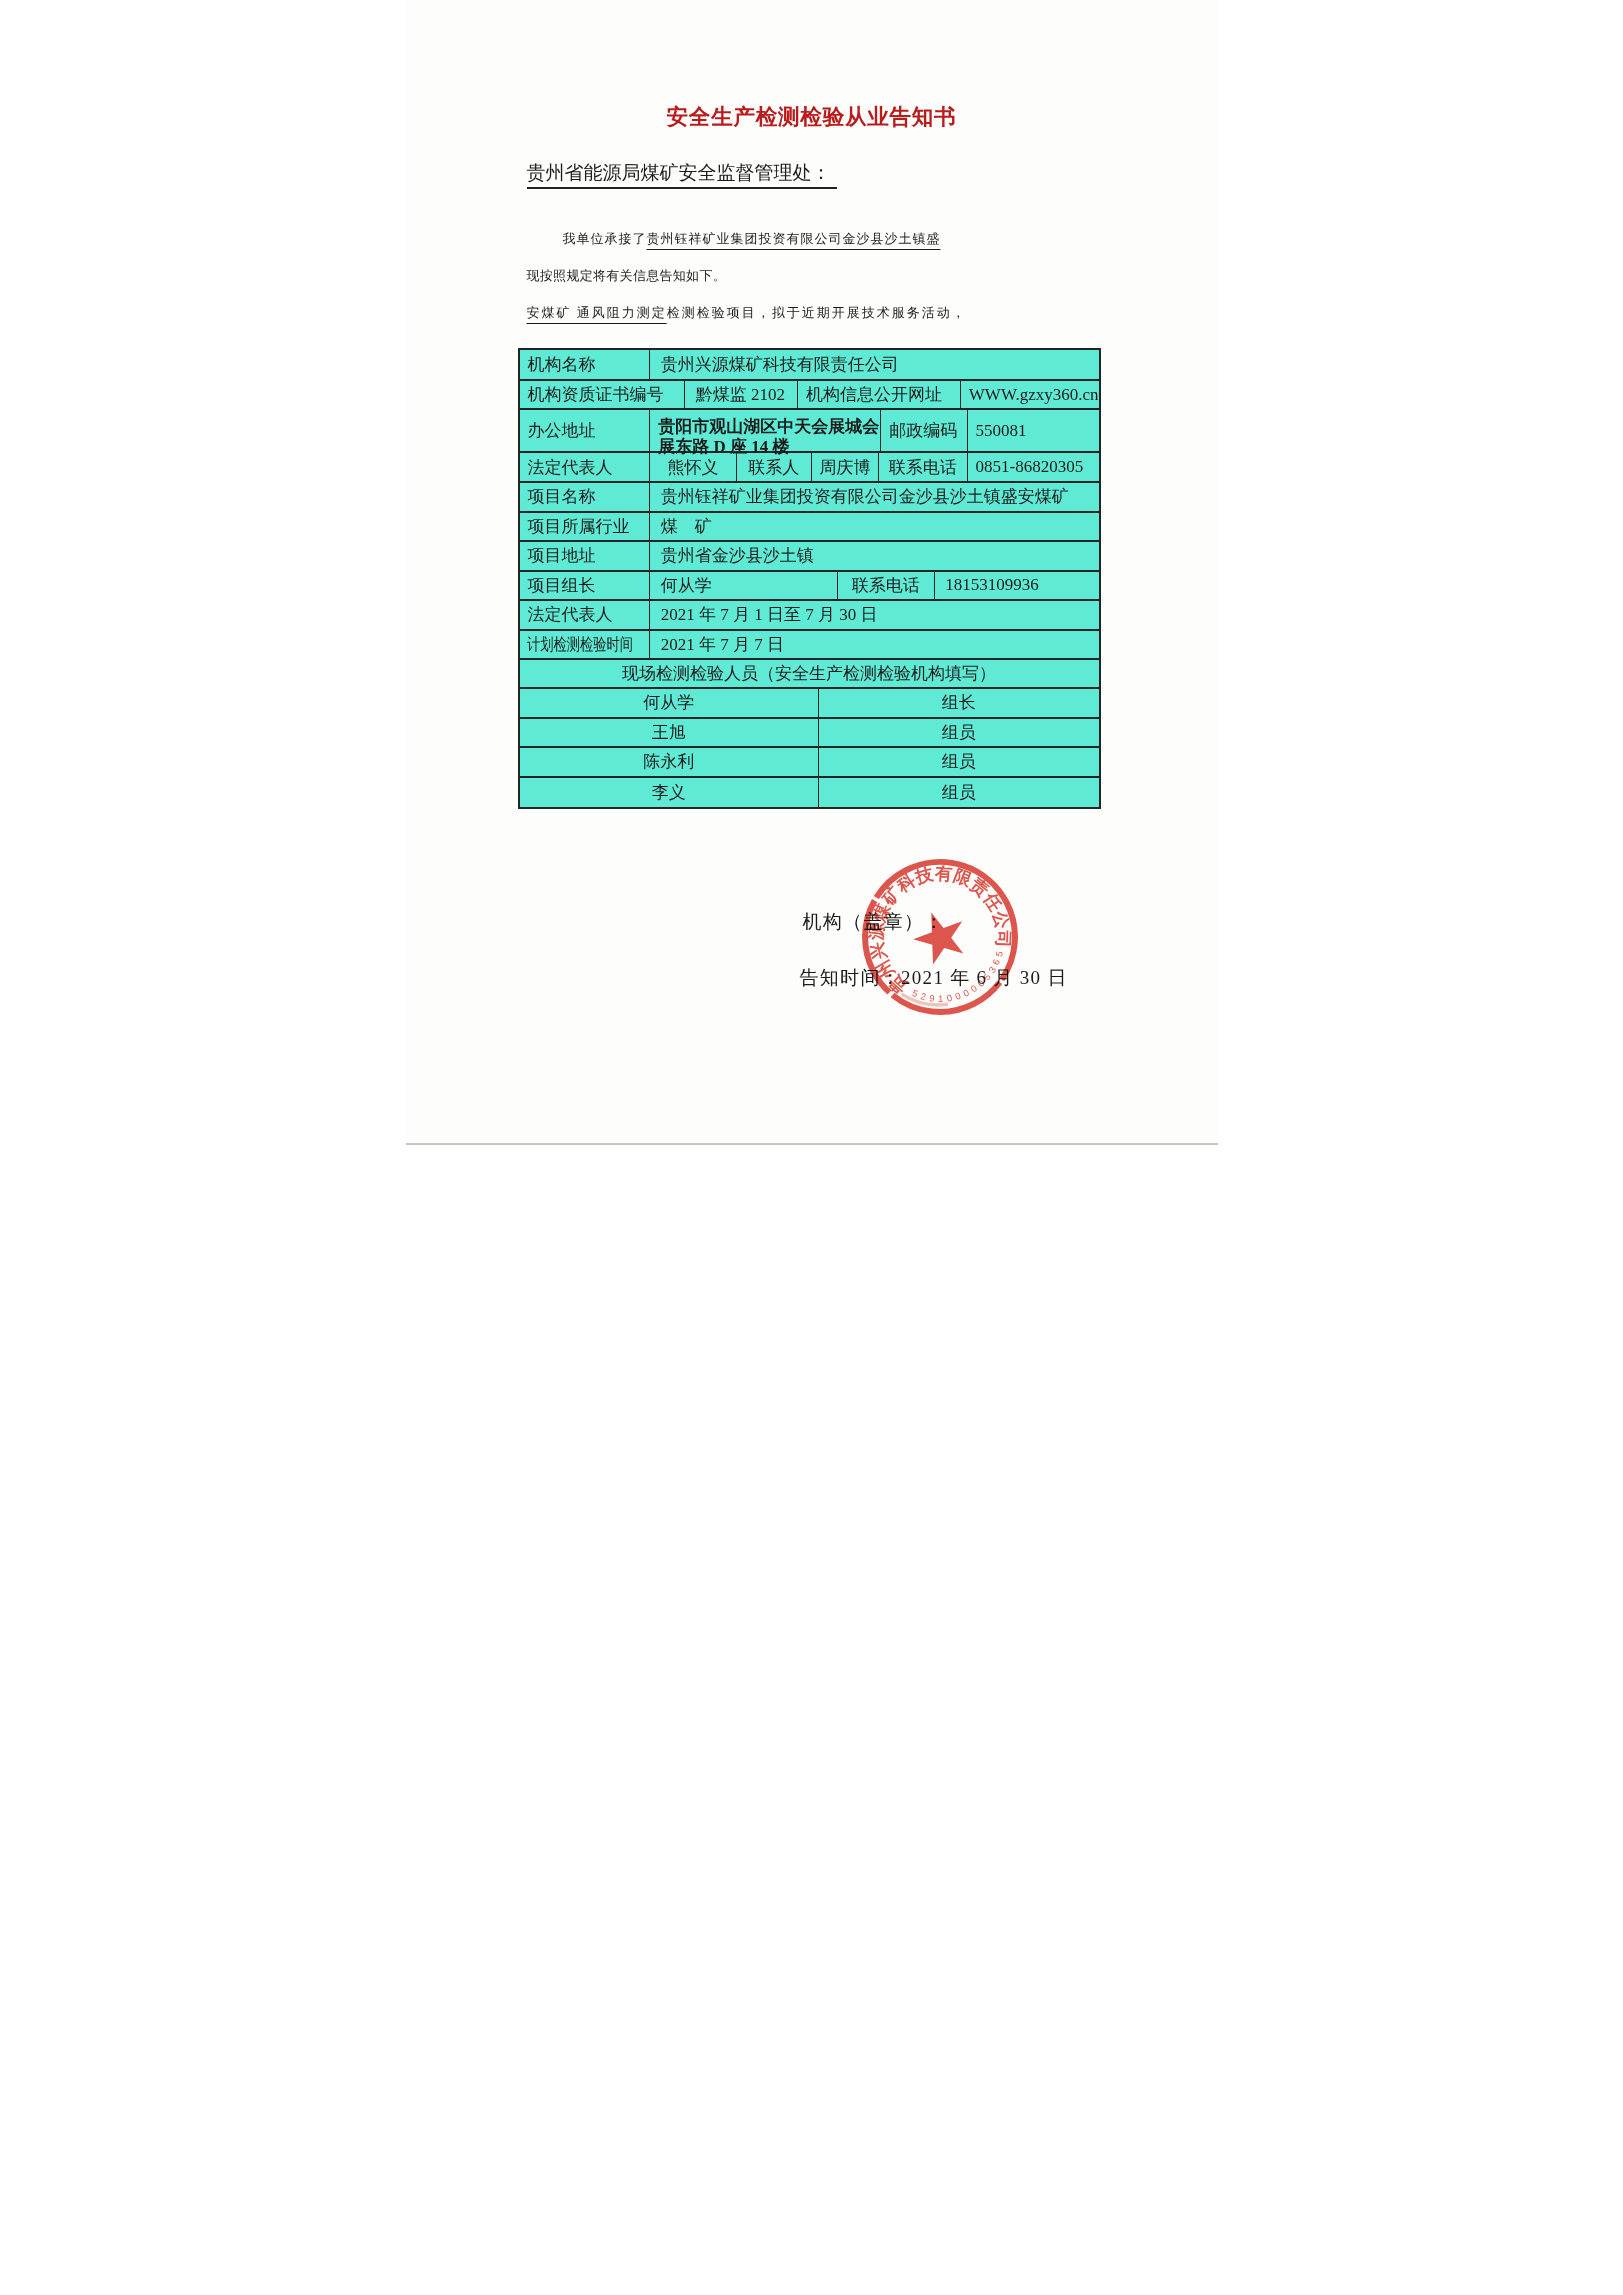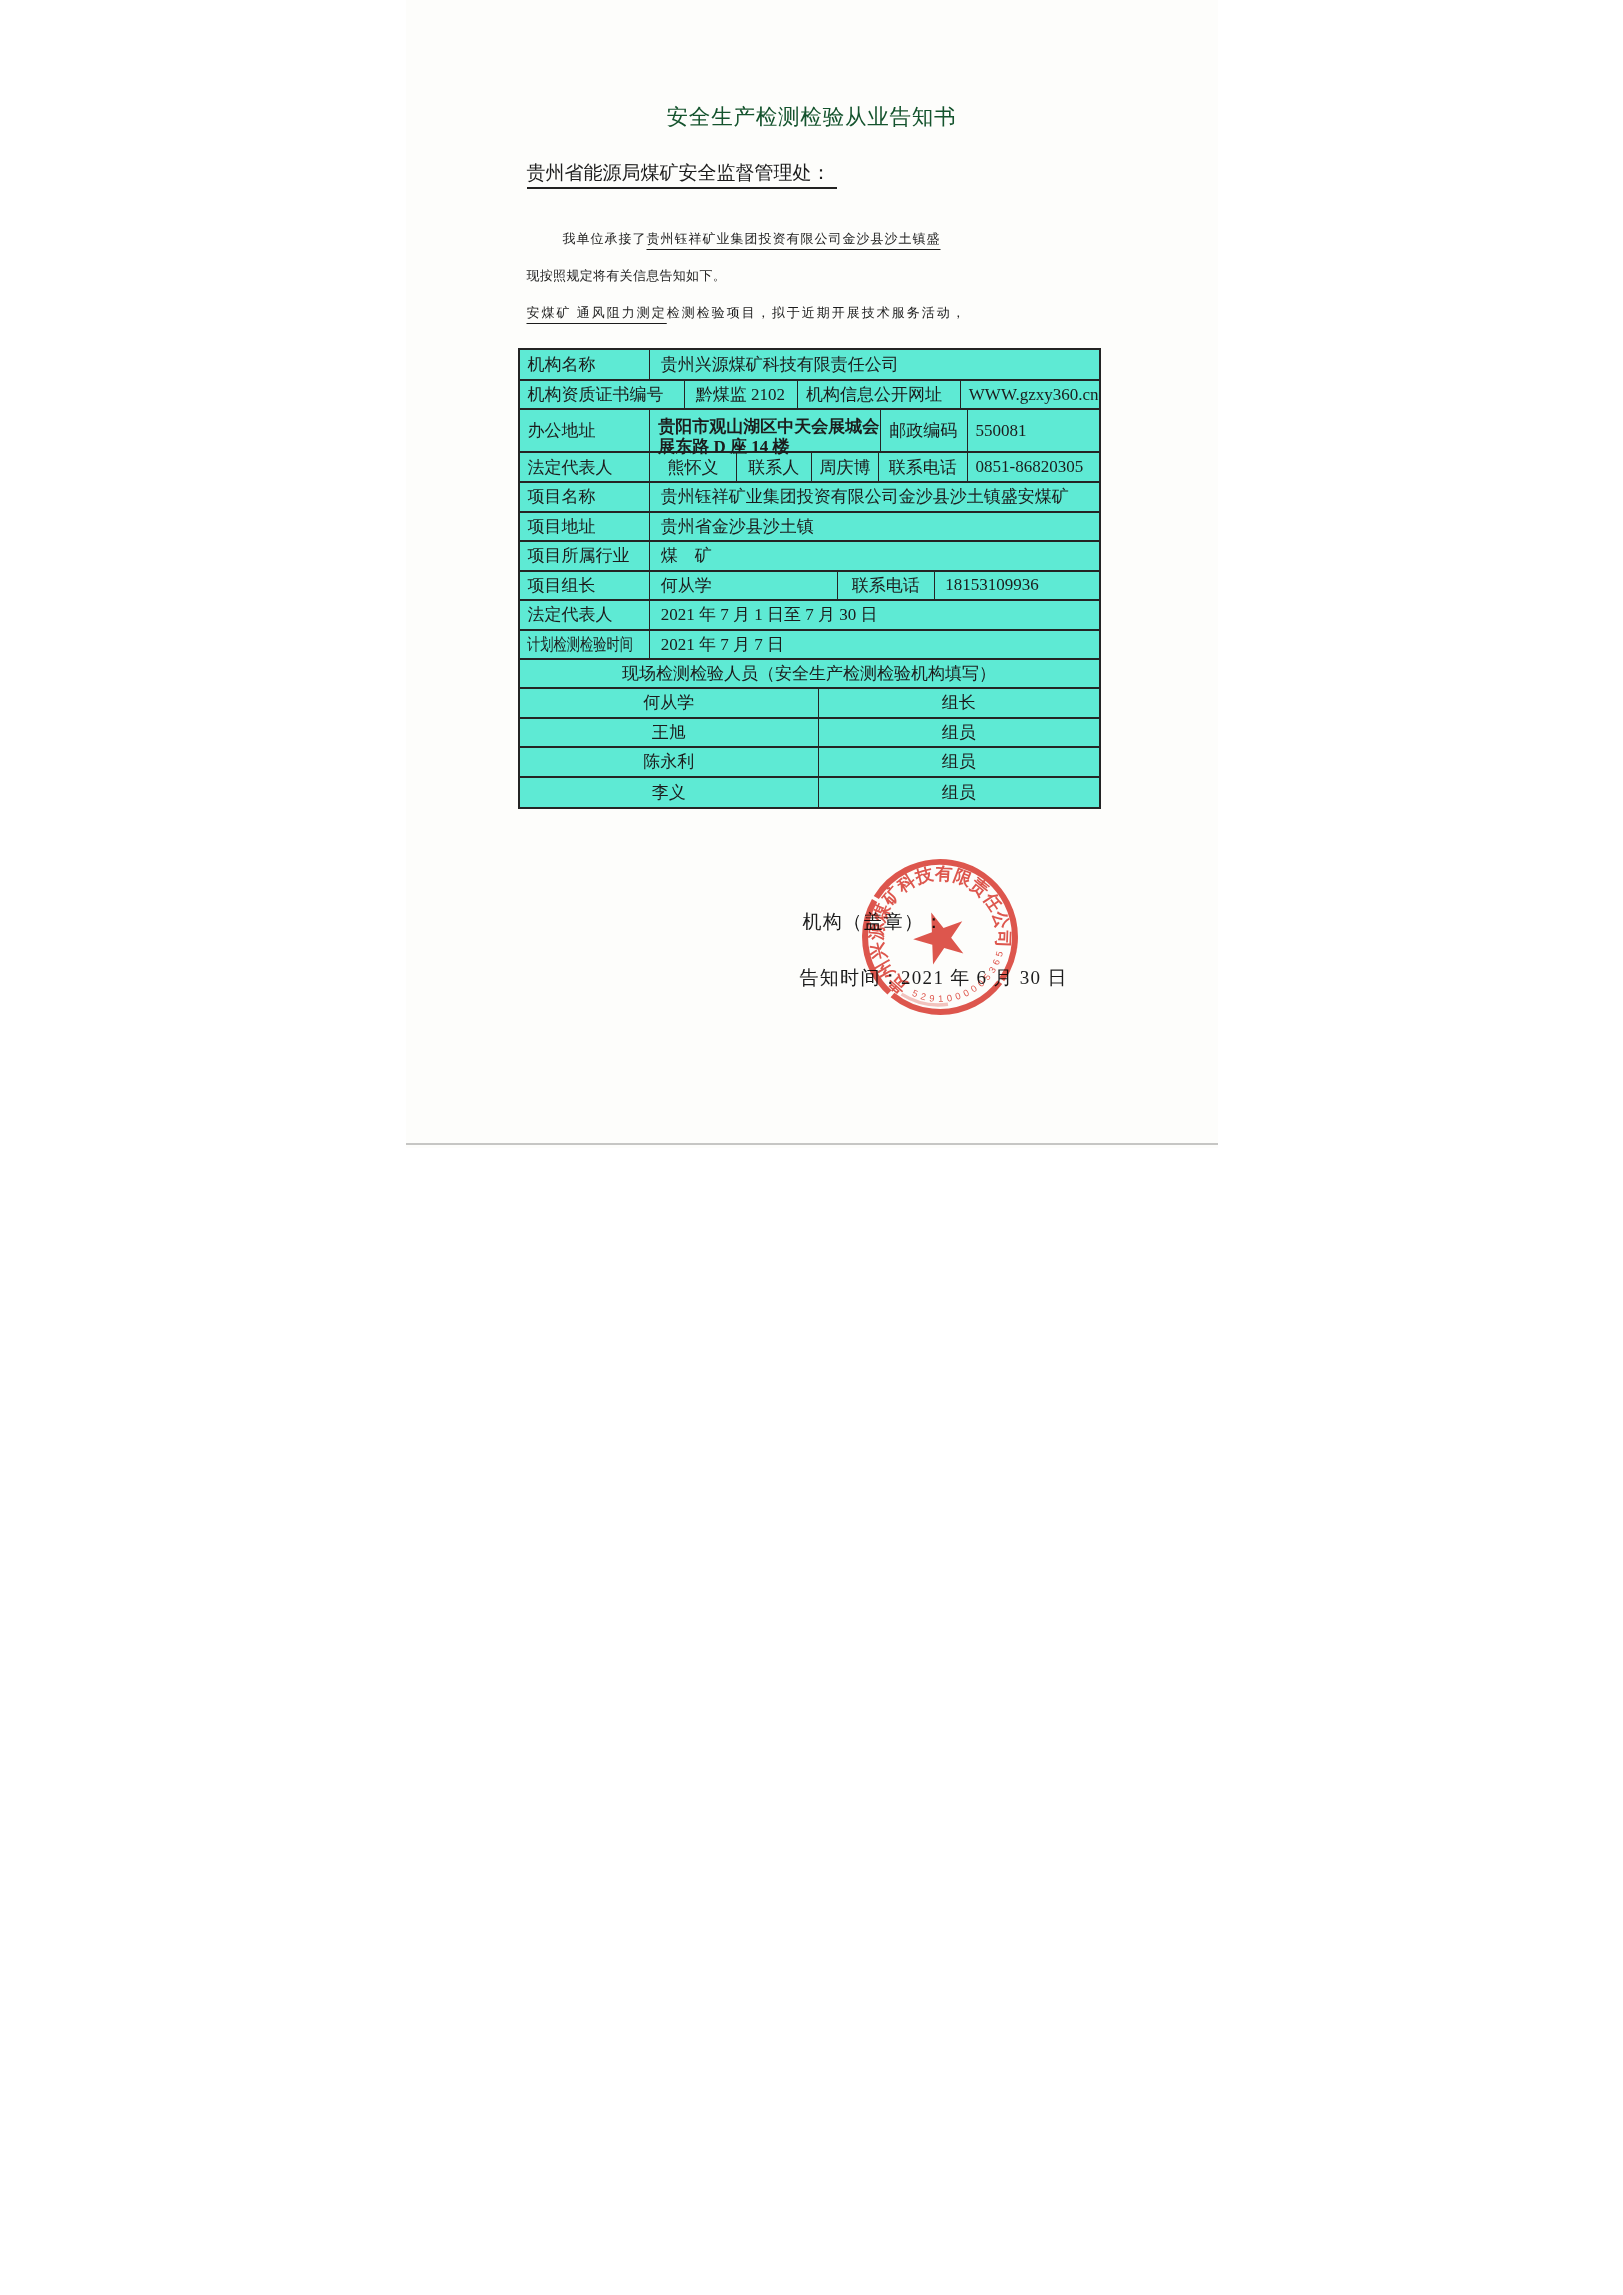--- a/index.html
+++ b/index.html
@@ -4,21 +4,21 @@
 <style>
   html,body{margin:0;padding:0;background:#ffffff;}
   .page{
     position:relative;width:812px;height:1148px;margin:0 auto;
     background:#fdfdfb;overflow:hidden;
     font-family:"Liberation Serif","DejaVu Serif",serif;color:#1c1c1c;
   }
   .title{
     position:absolute;top:102px;left:0;width:100%;text-align:center;
     font-family:"Liberation Sans","DejaVu Sans",sans-serif;
-    font-size:21.6px;font-weight:normal;letter-spacing:0.7px;color:#14532d;
+    font-size:21.6px;font-weight:bold;letter-spacing:0.7px;color:#b91c1c;
   }
   .salutation{position:absolute;top:160px;left:121px;font-size:19px;}
   .salutation .u-block{border-bottom:2px solid #222;padding-bottom:3.9px;padding-right:6.5px;text-align:right;}
   .para{position:absolute;top:220px;left:121px;width:579px;font-size:13px;}
   .para .line{height:37px;line-height:37px;white-space:nowrap;}
   .para .l1{padding-left:36px;letter-spacing:1px;}
   .para .l2{letter-spacing:2px;}
   .para .l3{letter-spacing:0.3px;}
   .u{text-decoration:underline;text-underline-offset:5.9px;text-decoration-thickness:1.3px;}
   
@@ -107,27 +107,27 @@
       <div class="c w153 ctr">联系电话</div>
       <div class="c fill">0851-86820305</div>
     </div>
 
     <div class="row h45">
       <div class="c w226">项目名称</div>
       <div class="c fill v">贵州钰祥矿业集团投资有限公司金沙县沙土镇盛安煤矿</div>
     </div>
 
     <div class="row h45">
-      <div class="c w226">项目地址</div>
-      <div class="c fill v">贵州省金沙县沙土镇</div>
+      <div class="c w226">项目所属行业</div>
+      <div class="c fill v">煤　矿</div>
     </div>
 
     <div class="row h45">
-      <div class="c w226">项目所属行业</div>
-      <div class="c fill v">煤　矿</div>
+      <div class="c w226">项目地址</div>
+      <div class="c fill v">贵州省金沙县沙土镇</div>
     </div>
 
     <div class="row h45">
       <div class="c w226">项目组长</div>
       <div class="c w324 v">何从学</div>
       <div class="c w167 ctr">联系电话</div>
       <div class="c fill v">18153109936</div>
     </div>
 
     <div class="row h45">

